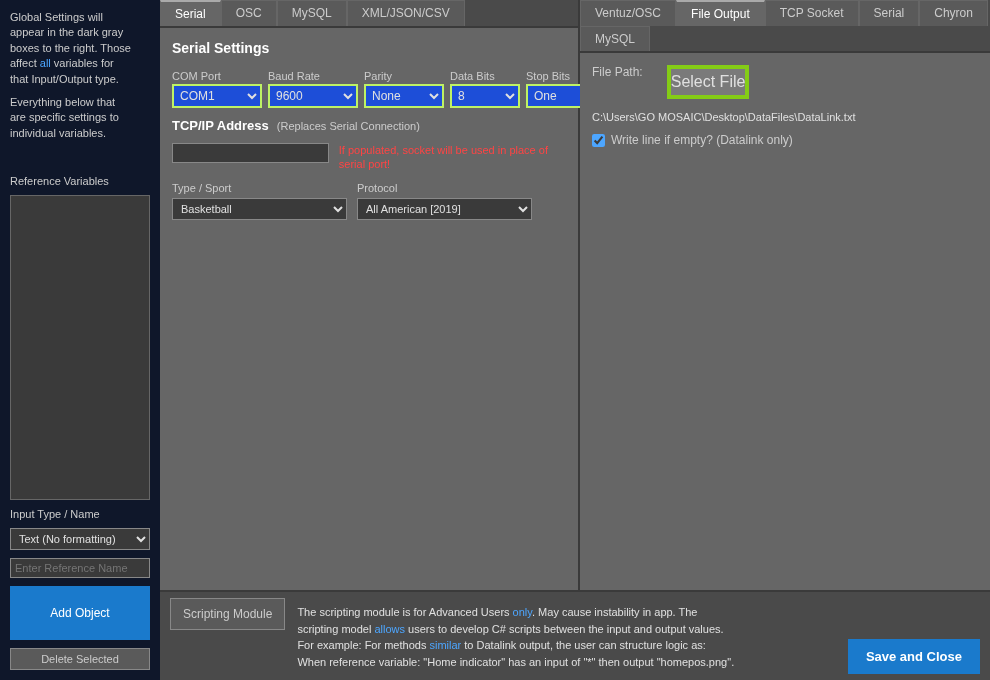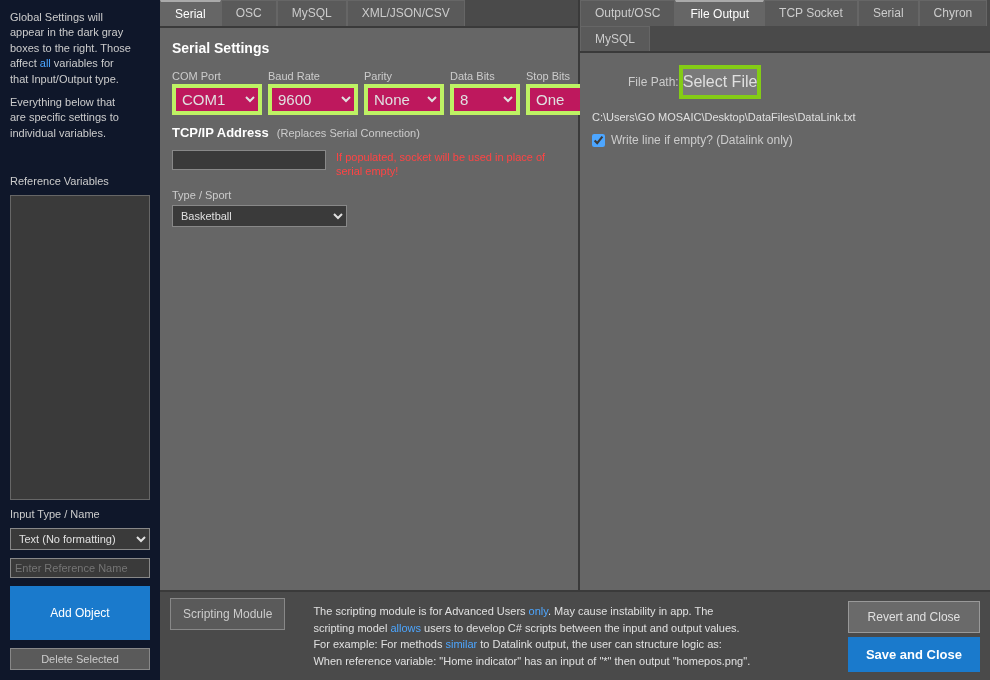--- a/index.html
+++ b/index.html
@@ -153,25 +153,25 @@
     .serial-grid {
       display: grid;
       grid-template-columns: 90px 90px 80px 70px 80px;
       gap: 2px 6px;
     }
     .serial-grid-header {
       font-size: 11px;
       color: #cccccc;
     }
     .serial-select {
-      background: #be185d;
-      color: #e0e0e0;
-      border: 4px solid #bef264;
+      background: #1d4ed8;
+      color: #e0e0e0;
+      border: 2px solid #bef264;
       padding: 2px 2px;
-      font-size: 15px;
+      font-size: 12px;
       width: 100%;
       appearance: auto;
     }
 
     
     .tcp-header {
       display: flex;
       align-items: center;
       gap: 8px;
     }
@@ -237,23 +237,22 @@
     .file-content {
       background: #666666;
       flex: 1;
       padding: 12px;
       display: flex;
       flex-direction: column;
       gap: 10px;
     }
     .file-path-row {
       display: flex;
-      align-items: center;
-      gap: 0;
-      margin-left: 36px;
+      align-items: flex-start;
+      gap: 24px;
     }
     .file-path-label {
       font-size: 12px;
       color: #cccccc;
     }
     .select-file-btn {
       background: #7a7a7a;
       color: #e0e0e0;
       border: 4px solid #84cc16;
       padding: 4px 0;
@@ -277,22 +276,22 @@
       font-size: 12px;
       color: #cccccc;
     }
 
     
     .bottom-bar {
       background: #4a4a4a;
       border-top: 2px solid #3a3a3a;
       padding: 6px 10px;
       display: flex;
-      align-items: center;
-      gap: 16px;
+      align-items: flex-end;
+      gap: 0;
       min-height: 90px;
     }
     .scripting-module-btn {
       background: #5a5a5a;
       color: #cccccc;
       border: 1px solid #888;
       padding: 8px 12px;
       font-size: 12px;
       cursor: pointer;
       white-space: nowrap;
@@ -399,37 +398,43 @@
               <option>One</option><option>Two</option><option>1.5</option>
             </select>
           </div>
 
           <div class="tcp-header">
             <span class="tcp-title">TCP/IP Address</span>
             <span class="tcp-subtitle">(Replaces Serial Connection)</span>
           </div>
           <div class="tcp-row">
             <input class="tcp-input" type="text" value="" style="">
-            <span class="tcp-warning">If populated, socket will be used in place of serial empty!</span>
+            <span class="tcp-warning">If populated, socket will be used in place of serial port!</span>
           </div>
 
           <div class="sport-protocol-row">
             <div class="sport-col">
               <div class="section-label">Type / Sport</div>
               <select class="sport-select">
                 <option>Basketball</option><option>Football</option><option>Baseball</option><option>Soccer</option>
               </select>
             </div>
+            <div class="protocol-col">
+              <div class="section-label">Protocol</div>
+              <select class="protocol-select">
+                <option>All American [2019]</option><option>Daktronics</option><option>OES</option><option>Nevco</option>
+              </select>
+            </div>
           </div>
         </div>
       </div>
 
       <div class="file-panel">
         <div class="file-tab-bar">
-          <div class="tab">Output/OSC</div>
+          <div class="tab">Ventuz/OSC</div>
           <div class="tab active">File Output</div>
           <div class="tab">TCP Socket</div>
           <div class="tab">Serial</div>
           <div class="tab">Chyron</div>
           <div class="tab">MySQL</div>
         </div>
         <div class="file-content">
           <div class="file-path-row">
             <span class="file-path-label">File Path:</span>
             <button class="select-file-btn">Select File</button>
@@ -445,18 +450,17 @@
 
     <div class="bottom-bar">
       <button class="scripting-module-btn">Scripting Module</button>
       <div class="scripting-text">
         <span>The scripting module is for Advanced Users <span class="blue">only</span>. May cause instability in app. The</span><br>
         <span>scripting model <span class="blue">allows</span> users to develop C# scripts between the input and output values.</span><br>
         <span>For example: For methods <span class="blue">similar</span> to Datalink output, the user can structure logic as:</span><br>
         <span>When reference variable: "Home indicator" has an input of "*" then output "homepos.png".</span>
       </div>
       <div class="action-btns">
-        <button class="revert-btn">Revert and Close</button>
         <button class="save-btn">Save and Close</button>
       </div>
     </div>
   </div>
 </div>
 
 </body></html>

